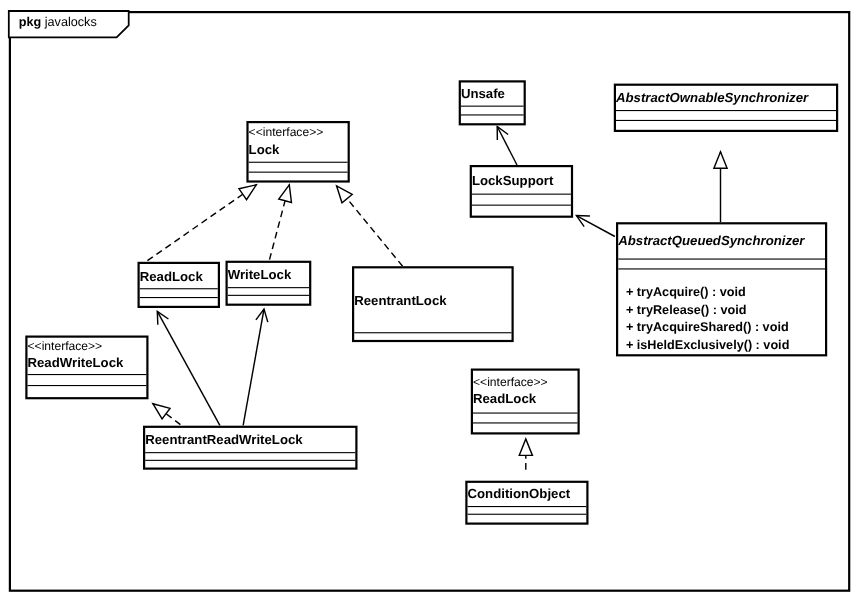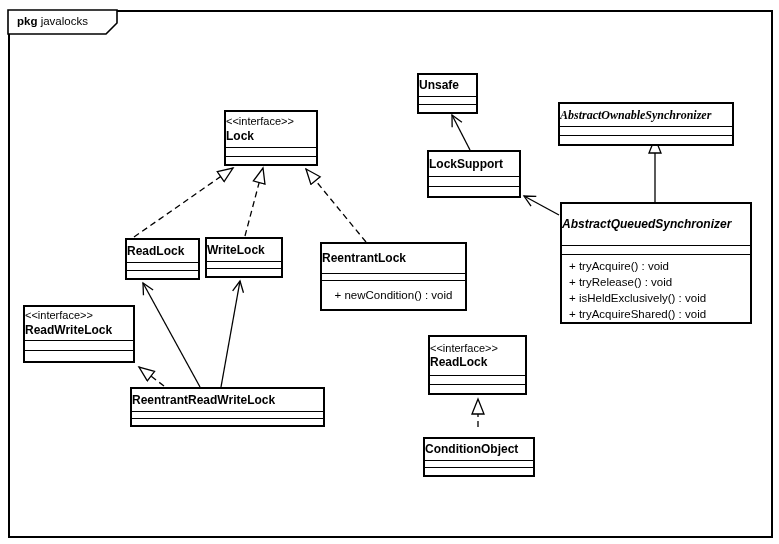--- a/index.html
+++ b/index.html
@@ -20,21 +20,21 @@
     line-height:1.25; overflow:hidden;
   }
   .stereo { font-size:11px; }
   .cname  { font-size:12px; font-weight:bold; white-space:nowrap; }
   .abstract .cname { font-style:italic; }
   .row { border-top:1px solid #000; box-sizing:border-box; }
   .ops-center {
     display:flex; align-items:center; justify-content:center;
     font-size:11.5px; white-space:nowrap;
   }
-  .ops-list { font-size:11.5px; padding:3px 0 0 7px; line-height:16px; white-space:nowrap; }
+  .ops-list { font-size:11.5px; padding:13px 0 0 7px; line-height:16px; white-space:nowrap;font-weight:bold; }
 </style>
 </head>
 <body>
 
 <div class="frame" style="left:8px; top:10px; width:761px; height:524px;"></div>
 
 <svg class="overlay" width="779" height="544">
   <defs>
     <marker id="tri" markerUnits="userSpaceOnUse" markerWidth="18" markerHeight="16" refX="16" refY="7" orient="auto">
       <path d="M1,1 L16,7 L1,13 Z" fill="#ffffff" stroke="#000000" stroke-width="1.3"></path>
@@ -75,21 +75,21 @@
 </div>
 
 <div class="uml-class" style="left:417px; top:73px; width:61px; height:41px;">
   <div class="title">
     <span class="cname">Unsafe</span>
   </div>
   <div class="row" style="flex:0 0 8px"></div>
   <div class="row" style="flex:0 0 8px"></div>
 </div>
 
-<div class="uml-class abstract" style="left:558px; top:102px; width:176px; height:44px;font-family:Liberation Serif, serif;">
+<div class="uml-class abstract" style="left:558px; top:76px; width:204px; height:44px;">
   <div class="title">
     <span class="cname">AbstractOwnableSynchronizer</span>
   </div>
   <div class="row" style="flex:0 0 9px"></div>
   <div class="row" style="flex:0 0 9px"></div>
 </div>
 
 <div class="uml-class" style="left:427px; top:150px; width:94px; height:48px;">
   <div class="title">
     <span class="cname">LockSupport</span>
@@ -99,22 +99,22 @@
 </div>
 
 <div class="uml-class abstract" style="left:560px; top:202px; width:192px; height:122px;">
   <div class="title">
     <span class="cname">AbstractQueuedSynchronizer</span>
   </div>
   <div class="row" style="flex:0 0 9px"></div>
   <div class="row ops-list" style="flex:1">
     <div>+ tryAcquire() : void</div>
     <div>+ tryRelease() : void</div>
+    <div>+ tryAcquireShared() : void</div>
     <div>+ isHeldExclusively() : void</div>
-    <div>+ tryAcquireShared() : void</div>
   </div>
 </div>
 
 <div class="uml-class" style="left:97px; top:238px; width:75px; height:42px;margin-left:28px;">
   <div class="title">
     <span class="cname">ReadLock</span>
   </div>
   <div class="row" style="flex:0 0 8px"></div>
   <div class="row" style="flex:0 0 8px"></div>
 </div>
@@ -125,23 +125,20 @@
   </div>
   <div class="row" style="flex:0 0 7px"></div>
   <div class="row" style="flex:0 0 8px"></div>
 </div>
 
 <div class="uml-class" style="left:320px; top:242px; width:147px; height:69px;">
   <div class="title">
     <span class="cname">ReentrantLock</span>
   </div>
   <div class="row" style="flex:0 0 7px"></div>
-  <div class="row ops-center" style="flex:1">
-    <span>+ newCondition() : void</span>
-  </div>
 </div>
 
 <div class="uml-class" style="left:23px; top:305px; width:112px; height:58px;">
   <div class="title">
     <span class="stereo">&lt;&lt;interface&gt;&gt;</span>
     <span class="cname">ReadWriteLock</span>
   </div>
   <div class="row" style="flex:0 0 10px"></div>
   <div class="row" style="flex:0 0 11px"></div>
 </div>

